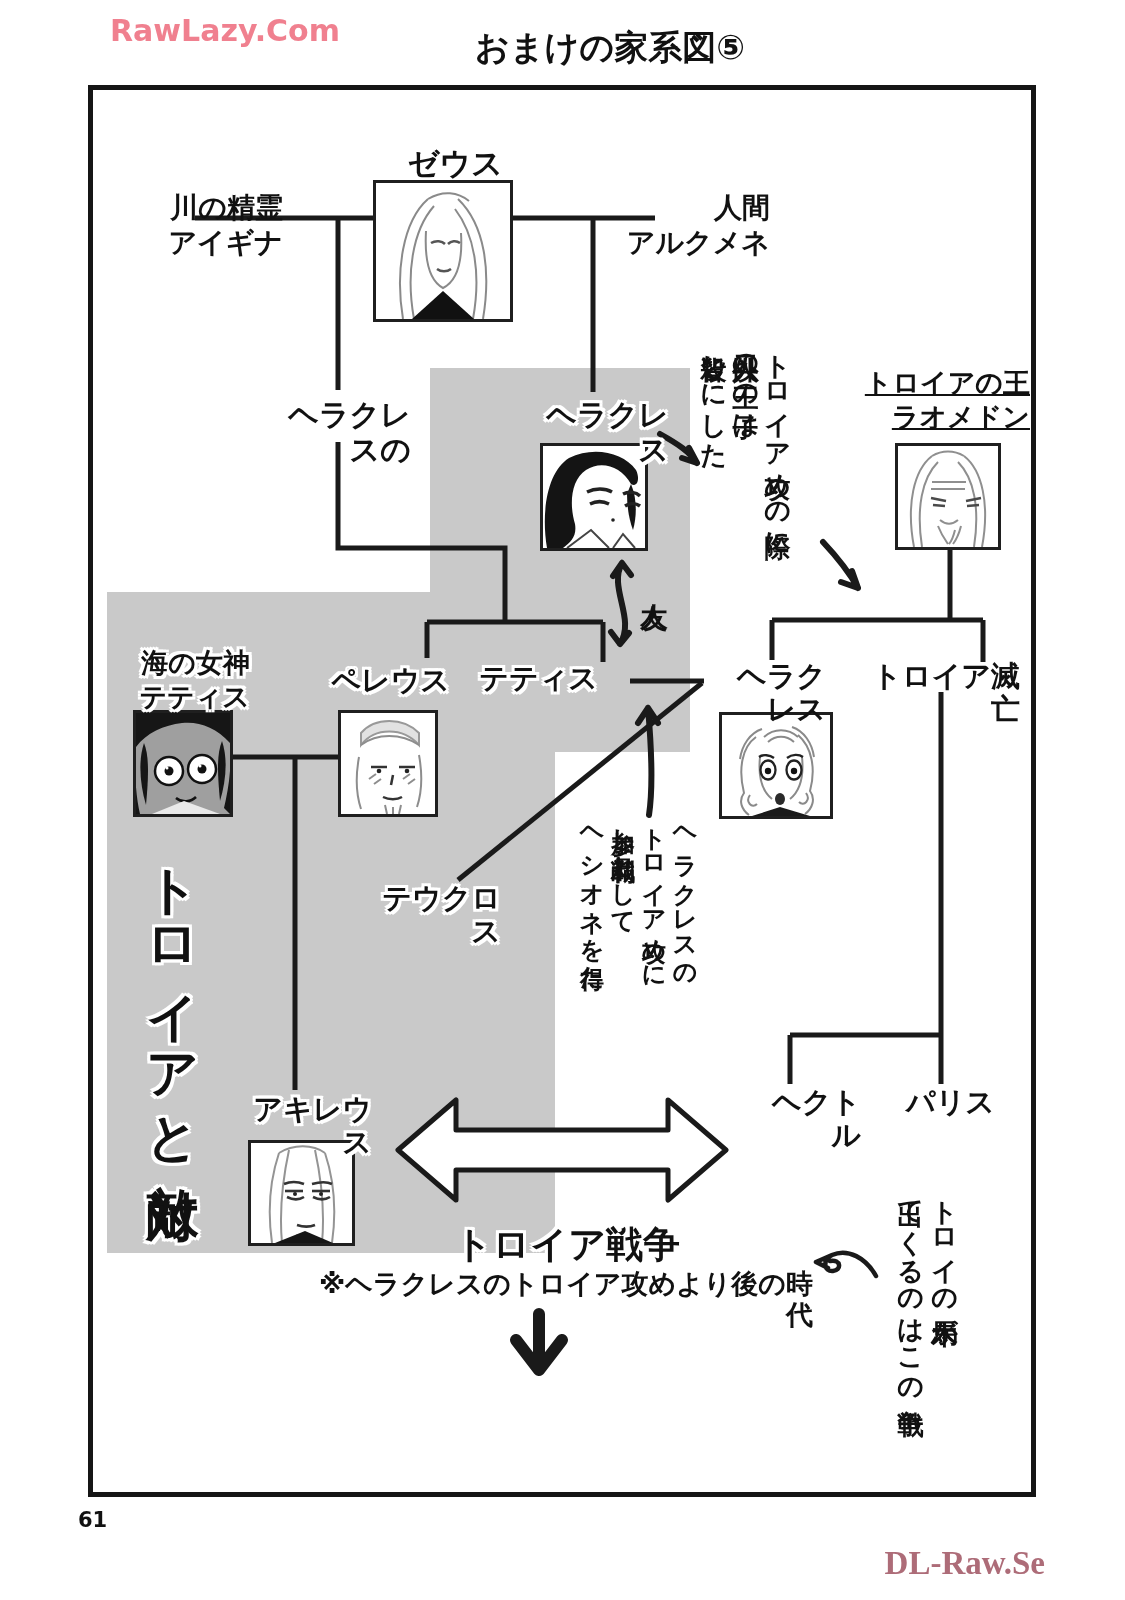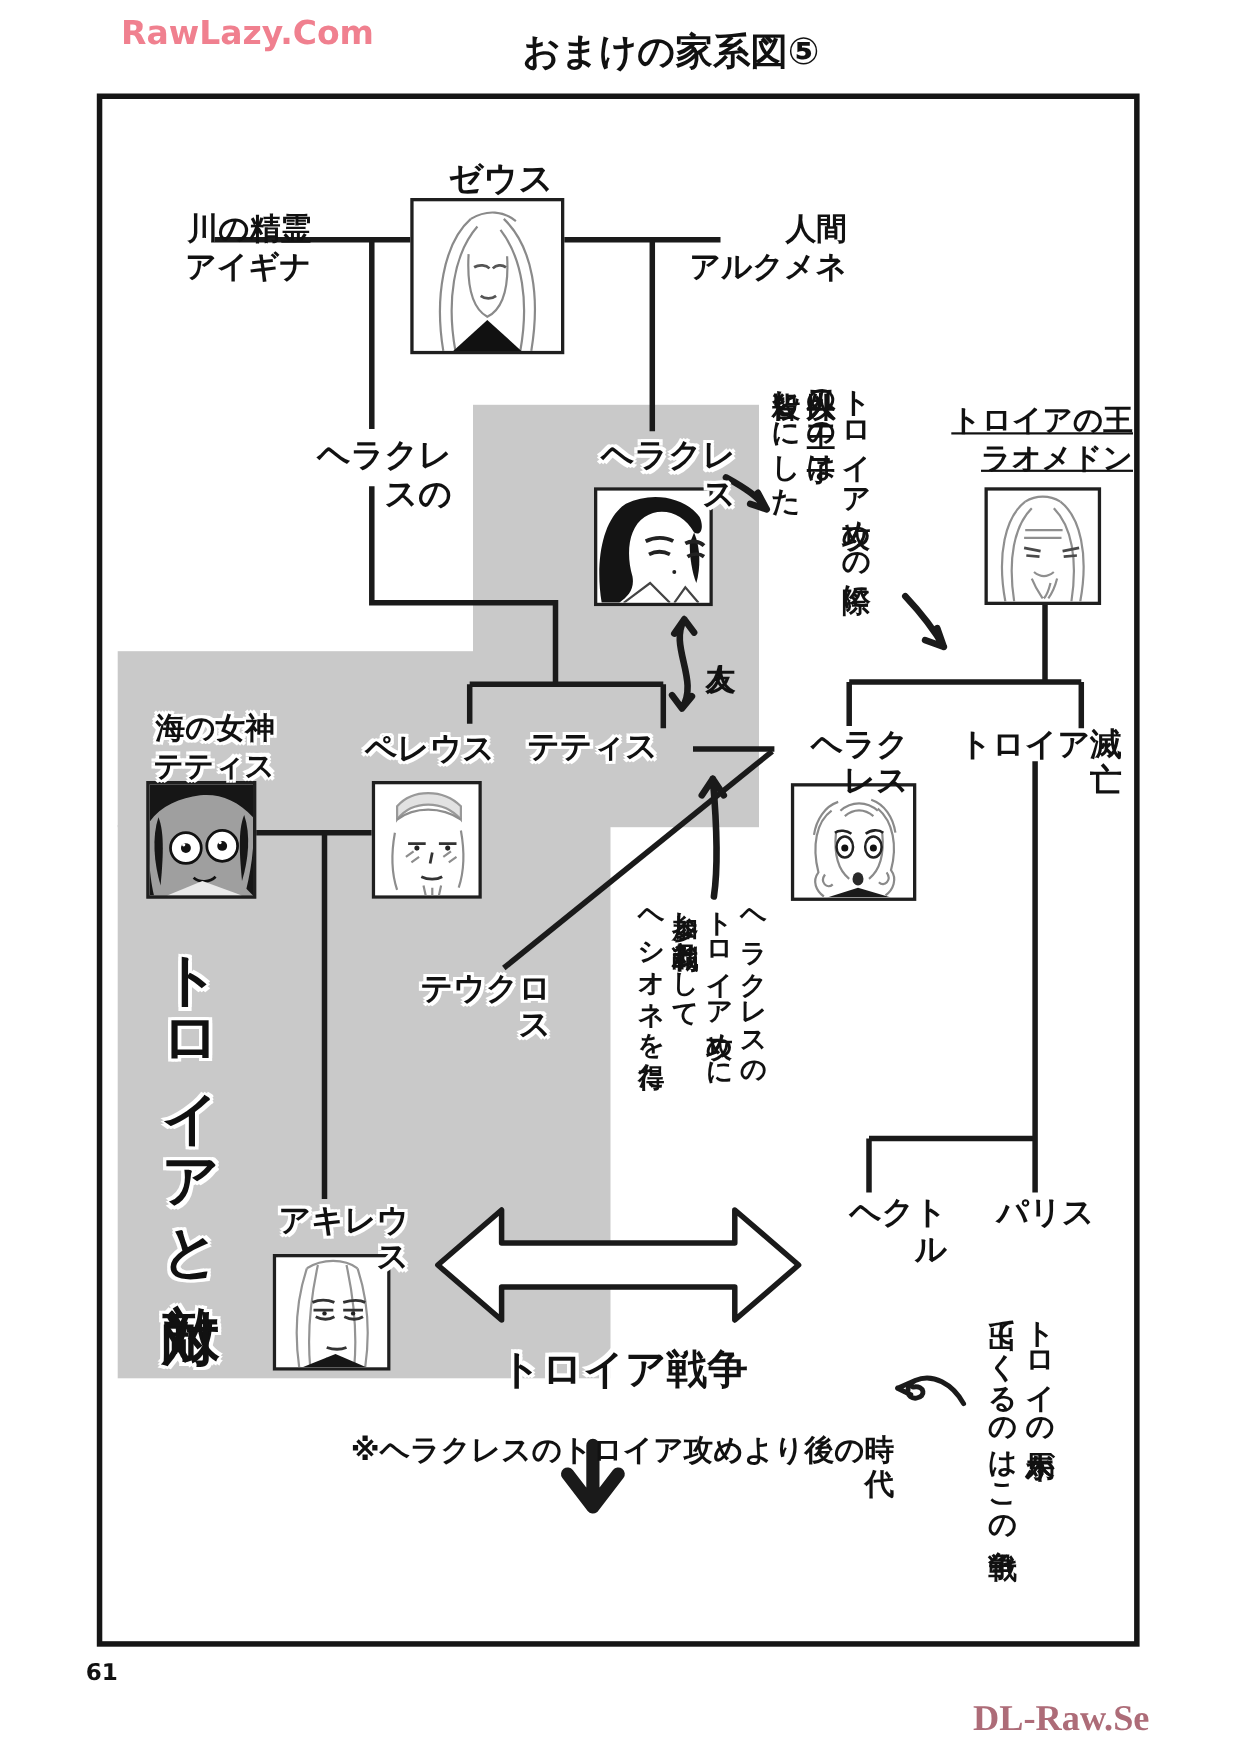--- a/index.html
+++ b/index.html
@@ -246,17 +246,17 @@
 皆殺しにした</div>
   <div class="vtext" style="left:636px;top:583px;font-size:27px;">友人</div>
   <div class="vtext ol" style="left:568px;top:812px;width:132px;height:256px;font-size:24px;line-height:31px;">ヘラクレスの
 トロイア攻めに
 参加し戦利品として
 ヘシオネを得た</div>
   <div class="vtext ol" style="left:138px;top:832px;height:380px;font-size:52px;letter-spacing:3px;">トロイアと敵対</div>
   <div class="vtext" style="left:890px;top:1182px;width:72px;height:285px;font-size:26px;line-height:34px;">トロイの木馬が
 出てくるのはこの戦争</div>
   <div class="lbl ol" style="left:452px;top:1224px;width:228px;font-size:37px;">トロイア戦争</div>
-  <div class="lbl" style="left:298px;top:1268px;width:515px;font-size:27px;font-weight:bold;margin-top:35px;">※ヘラクレスのトロイア攻めより後の時代</div>
+  <div class="lbl" style="left:298px;top:1268px;width:515px;font-size:27px;font-weight:bold;">※ヘラクレスのトロイア攻めより後の時代</div>
 
   <div class="lbl" style="left:78px;top:1508px;width:50px;text-align:left;font-size:21px;">61</div>
   <div class="lbl" style="left:850px;top:1545px;width:195px;text-align:right;font-size:33px;color:#ad6c78;font-family:'Liberation Serif','DejaVu Serif',serif;">DL-Raw.Se</div>
 </div>
 
 </body></html>

